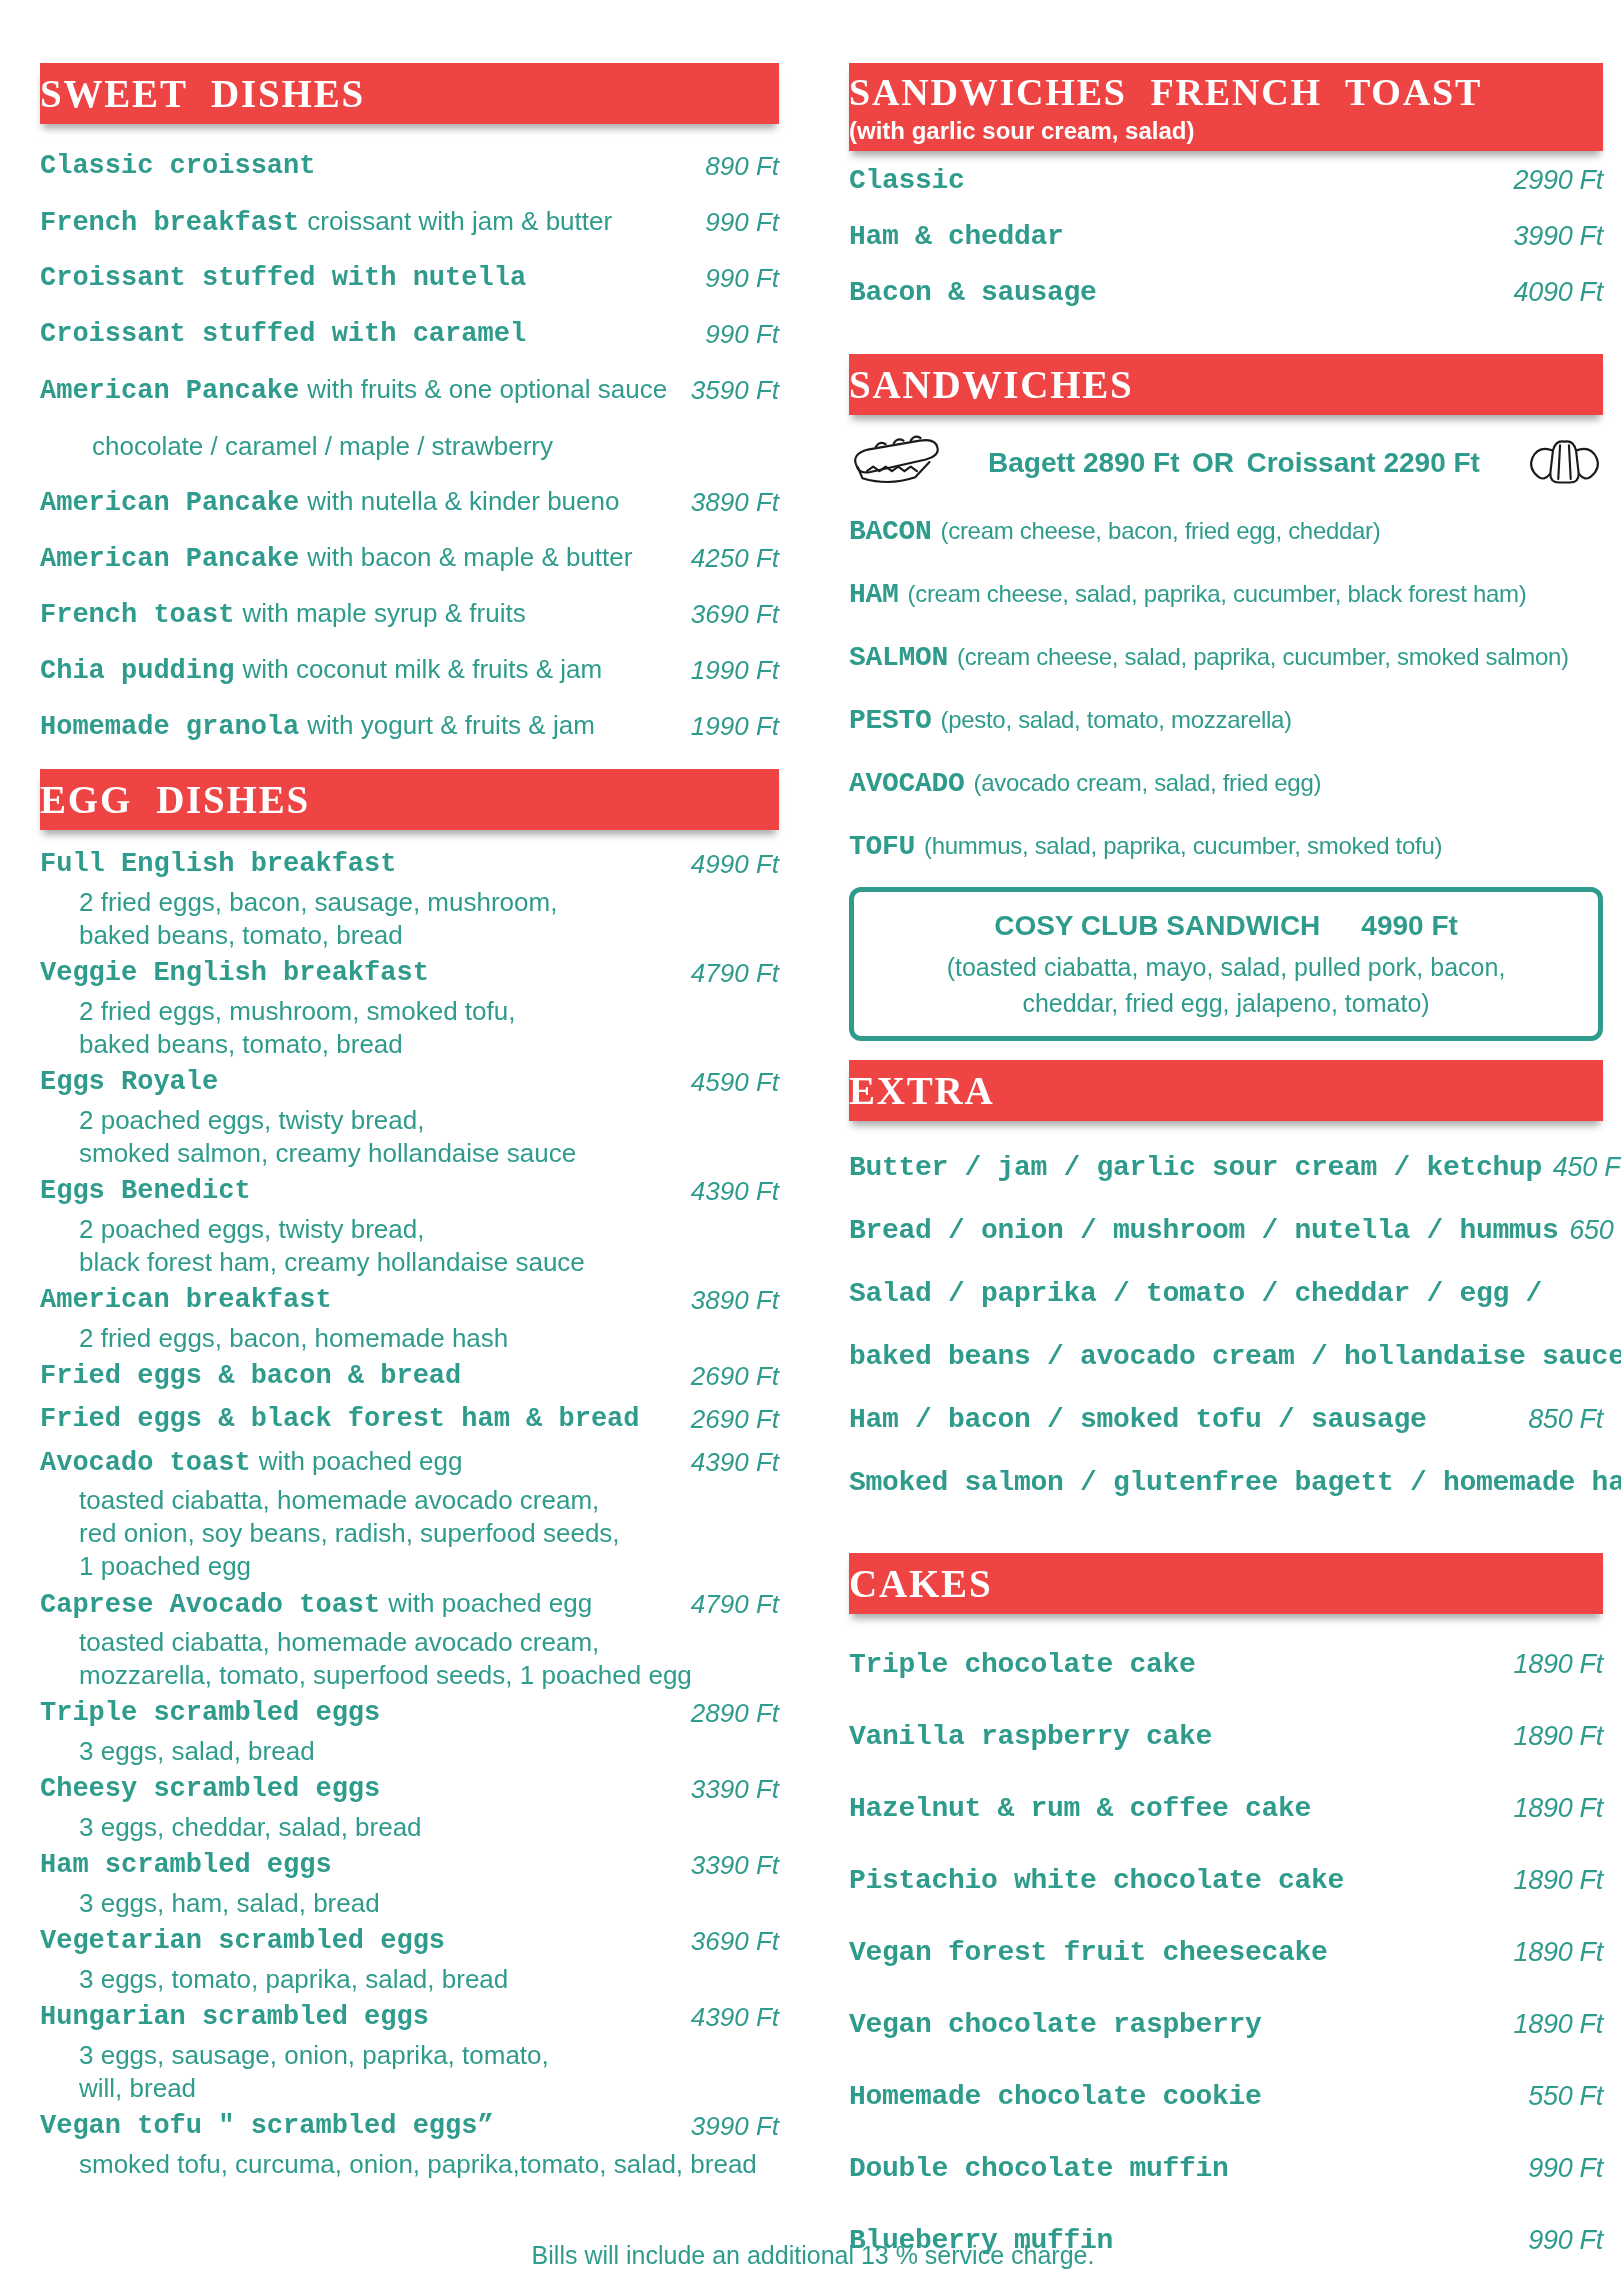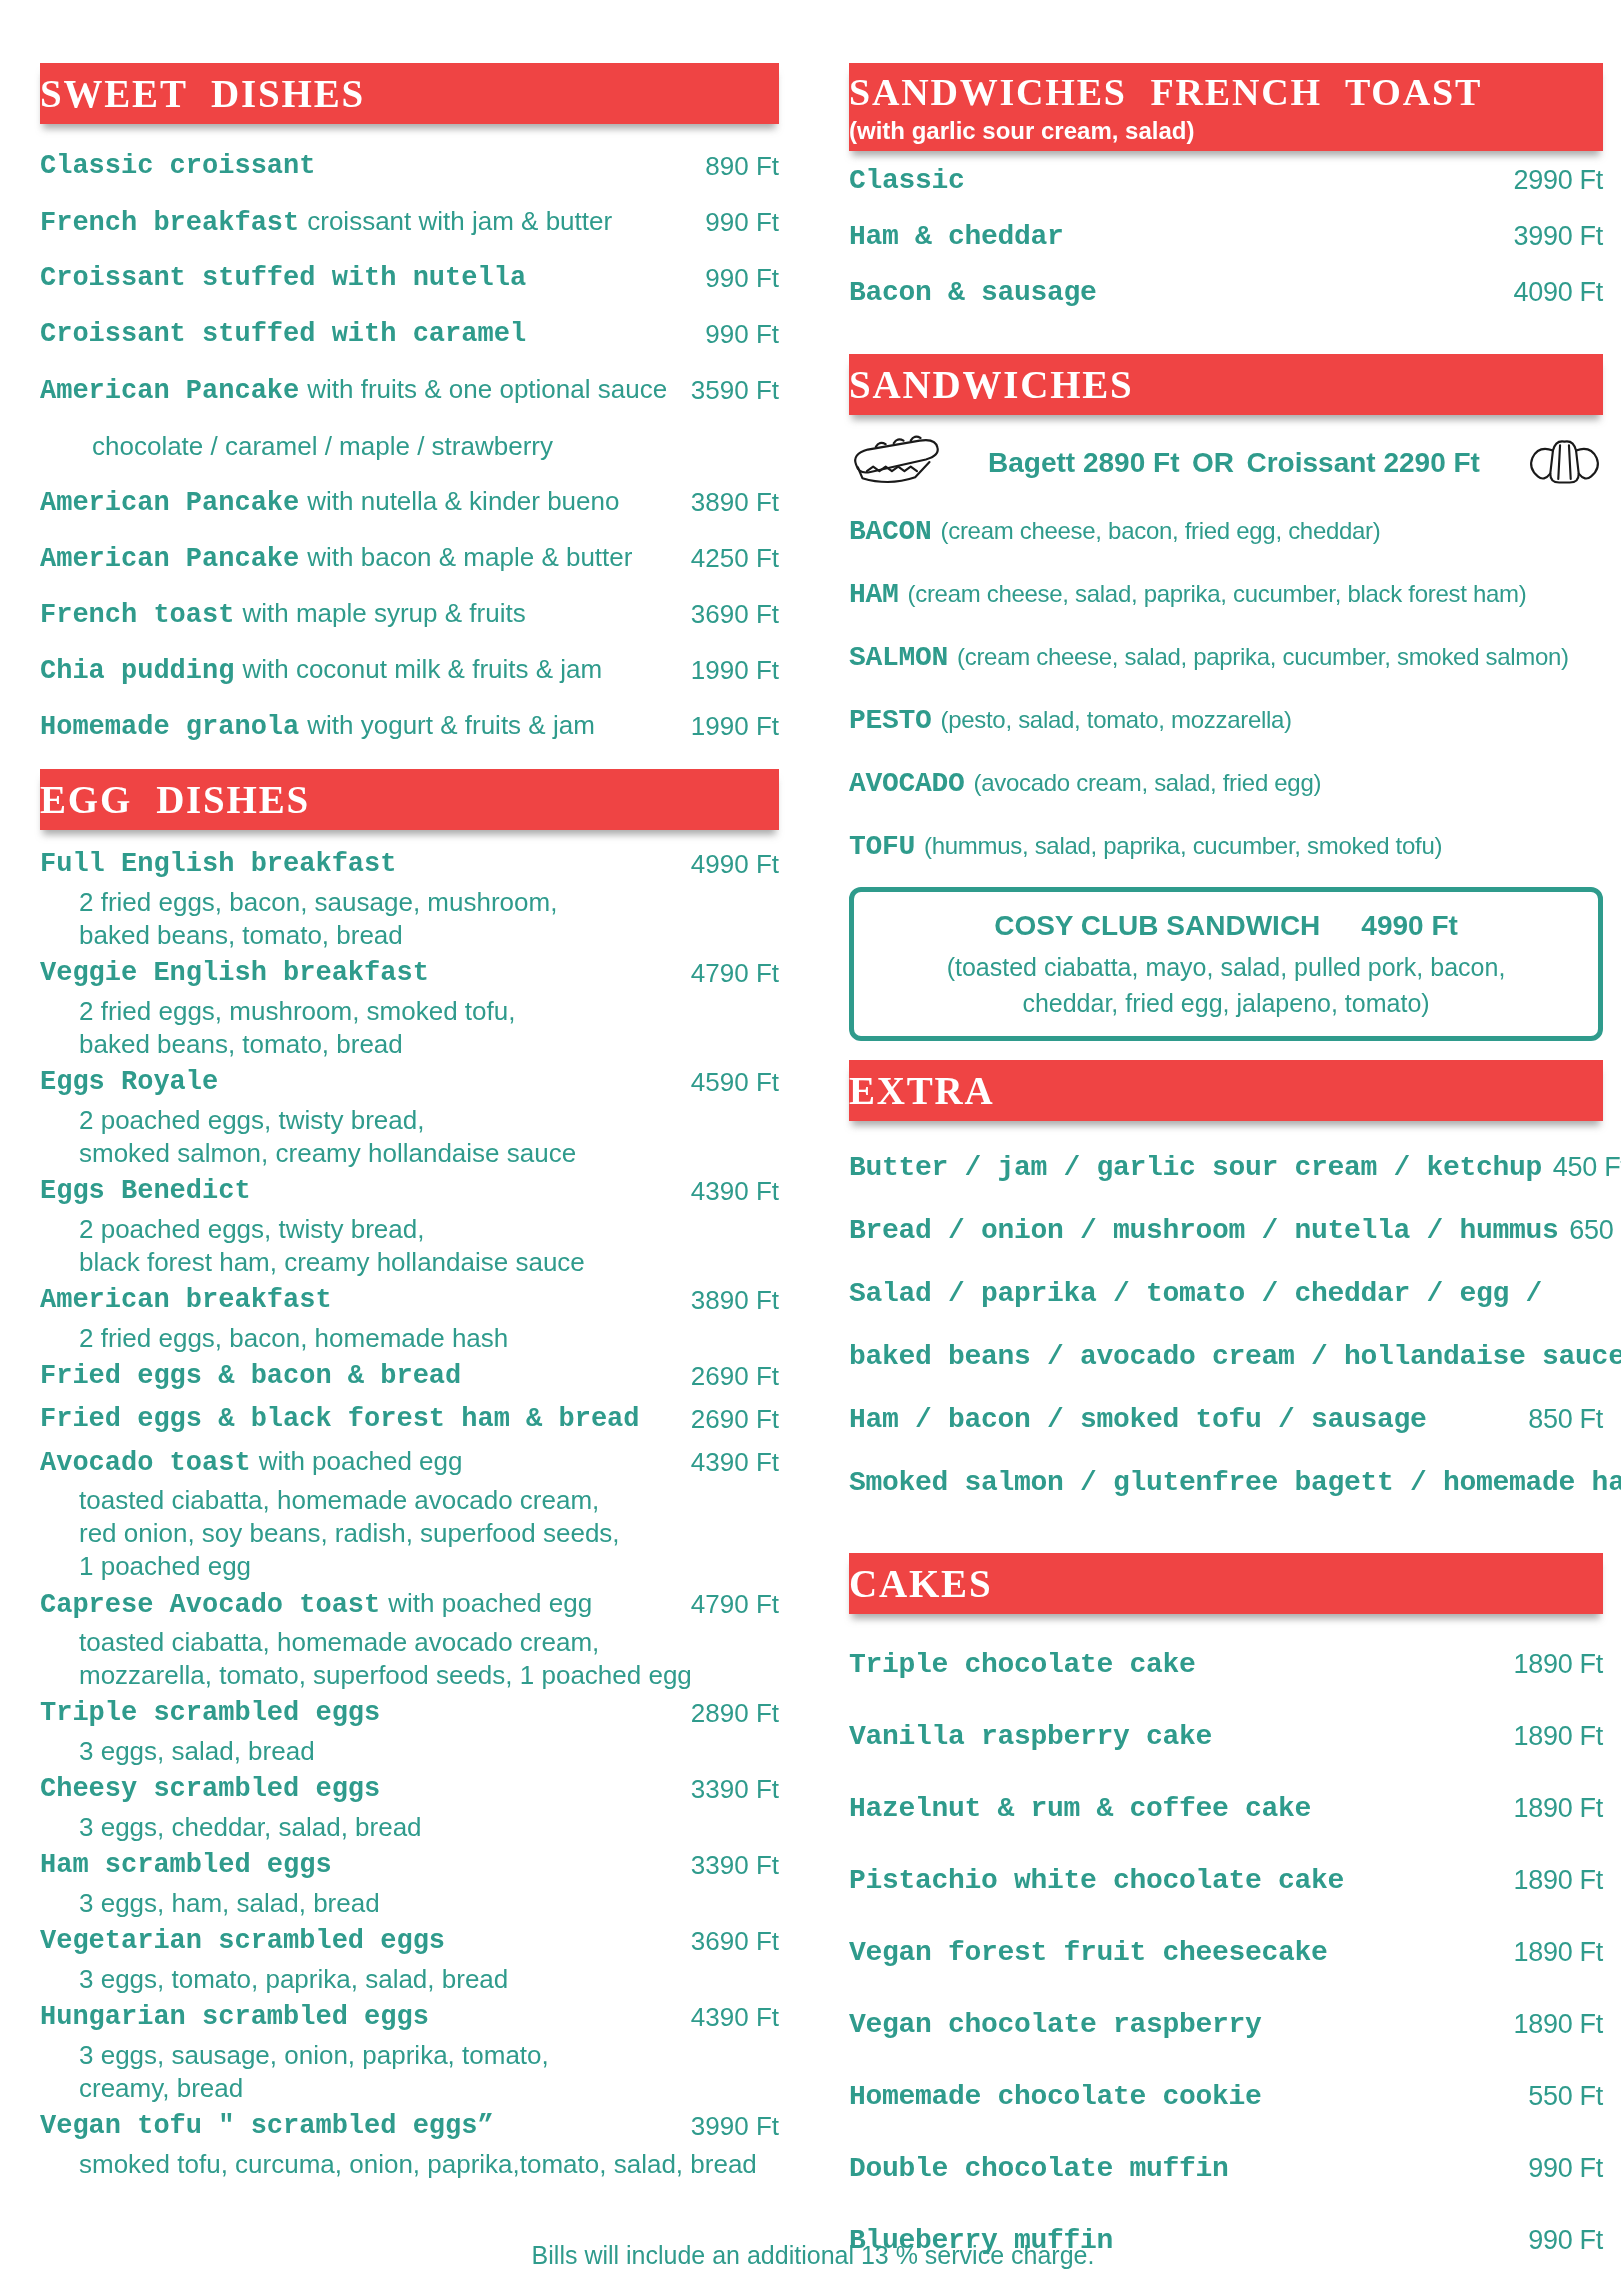--- a/index.html
+++ b/index.html
@@ -20,21 +20,21 @@
     font-family:"Liberation Serif",serif;font-weight:600;
     font-size:39px;line-height:61px;letter-spacing:1.8px;word-spacing:12.5px;
   }
   .bar.two .bar-title{line-height:50px;padding-top:3.6px;font-size:38px;}
   .bar-sub{font-size:24px;font-weight:bold;line-height:27px;padding-bottom:7.2px;}
 
   
   .item-row{display:flex;justify-content:space-between;align-items:center;}
   .nm{font-weight:bold;font-size:27px;white-space:nowrap;font-family:Liberation Mono, monospace;}
   .sfx{font-weight:normal;font-size:26px;margin-left:8px;white-space:nowrap;}
-  .price{font-weight:normal;font-size:26px;white-space:nowrap;margin-left:10.7px;}
+  .price{font-weight:normal;font-size:26px;white-space:nowrap;margin-left:10.7px;font-style:italic;}
 
   
   .list.sweet-dishes{margin-top:14.3px;}
   .sweet-dishes .item-row{height:56px;}
   .sweet-dishes .note-row{height:56px;display:flex;align-items:center;padding-left:52px;font-size:26px;}
   .list.egg-dishes{margin-top:12.5px;}
   .egg-dishes .item-row{height:43px;}
   .egg-dishes .desc-row{line-height:33px;font-size:26px;padding-left:39px;}
 
   
@@ -191,21 +191,21 @@
         <div class="item-row">
           <span class="item-text"><span class="nm">Vegetarian scrambled eggs</span></span>
           <span class="price">3690 Ft</span>
         </div>
         <div class="desc-row">3 eggs, tomato, paprika, salad, bread</div>
         <div class="item-row">
           <span class="item-text"><span class="nm">Hungarian scrambled eggs</span></span>
           <span class="price">4390 Ft</span>
         </div>
         <div class="desc-row">3 eggs, sausage, onion, paprika, tomato,</div>
-        <div class="desc-row">creamy, bread</div>
+        <div class="desc-row">will, bread</div>
         <div class="item-row">
           <span class="item-text"><span class="nm">Vegan tofu " scrambled eggs”</span></span>
           <span class="price">3990 Ft</span>
         </div>
         <div class="desc-row">smoked tofu, curcuma, onion, paprika,tomato, salad, bread</div>
       </div>
     </div>
   <div class="col right">
       <div class="bar two">
         <div class="bar-title">SANDWICHES FRENCH TOAST</div>

